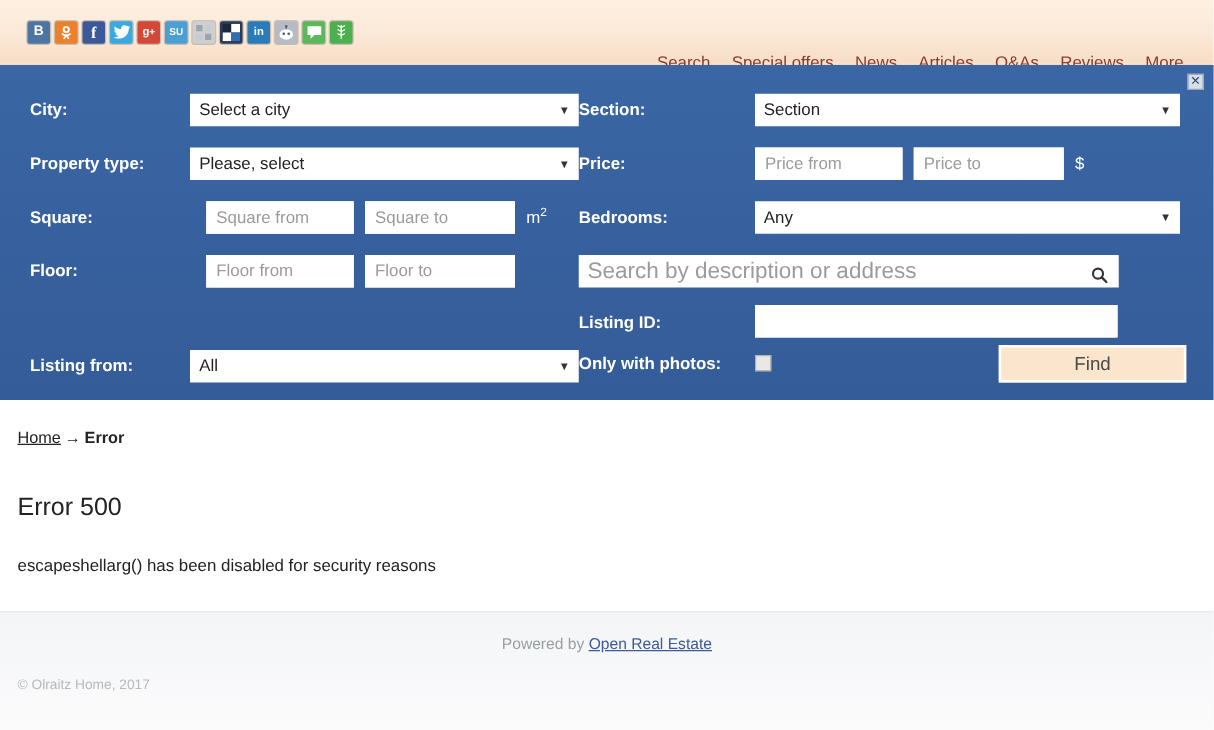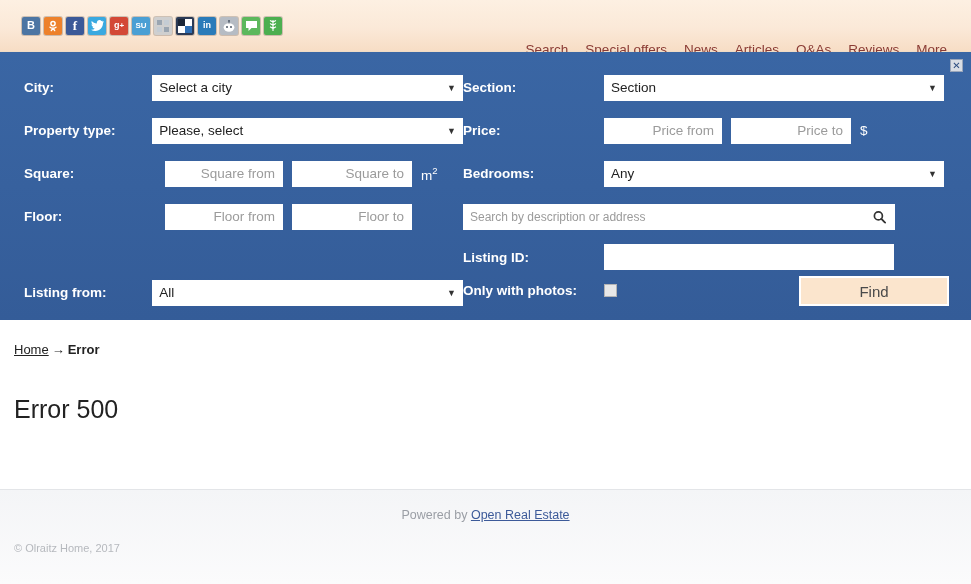--- a/index.html
+++ b/index.html
@@ -94,21 +94,20 @@
 
   .fld {
     background: #ffffff;
     border: 1px solid #ffffff;
     height: 26px;
     font-size: 13.5px;
     color: #333;
     padding: 0 7px;
     font-family: "Liberation Sans", sans-serif;
     outline: none;
-    text-align: right;
   }
   .fld::placeholder { color: #9b9b9b; }
 
   .sel {
     position: relative;
     background: #fff;
     height: 26px;
     display: flex;
     align-items: center;
     padding: 0 7px;
@@ -136,21 +135,21 @@
   .unit sup { font-size: 9.5px; }
 
   .searchbar {
     position: relative;
     width: 432px;
     height: 26px;
     background: #fff;
     display: flex;
     align-items: center;
     padding: 0 7px;
-    font-size: 12px;
+    font-size: 18px;
     color: #9b9b9b;
   }
   .searchbar .mag {
     position: absolute;
     right: 9px; top: 50%;
     transform: translateY(-50%);
     width: 13px; height: 13px;
   }
   .idfield { width: 290px; }
 
@@ -175,21 +174,21 @@
     font-family: "Liberation Sans", sans-serif;
   }
 
   
   .content { padding: 22px 0 0 14px; background:#fff; height: 167px; }
   .crumb { font-size: 13px; color: #222; }
   .crumb a { color: #222; text-decoration: underline; }
   .crumb .arrow { margin: 0 3px; }
   .crumb b { font-weight: bold; }
   .errtitle {
-    font-size: 25px;
+    font-size: 20px;
     color: #222;
     font-weight: normal;
     margin: 38px 0 0 0;
   }
   .errmsg {
     font-size: 13.5px;
     color: #222;
     margin-top: 27px;
   }
 
@@ -389,20 +388,21 @@
     </div>
 
     <div class="findbtn">Find</div>
   </div>
 
   <div class="content">
     <div class="crumb">
       <a href="#">Home</a><span class="arrow">→</span><b>Error</b>
     </div>
     <h1 class="errtitle">Error 500</h1>
+    <div class="errmsg">escapeshellarg() has been disabled for security reasons</div>
   </div>
 
   <div class="footer">
     <div class="powered">
       <span>Powered by </span><a href="#">Open Real Estate</a>
     </div>
     <div class="copyright">© Olraitz Home, 2017</div>
   </div>
 
 </div>

